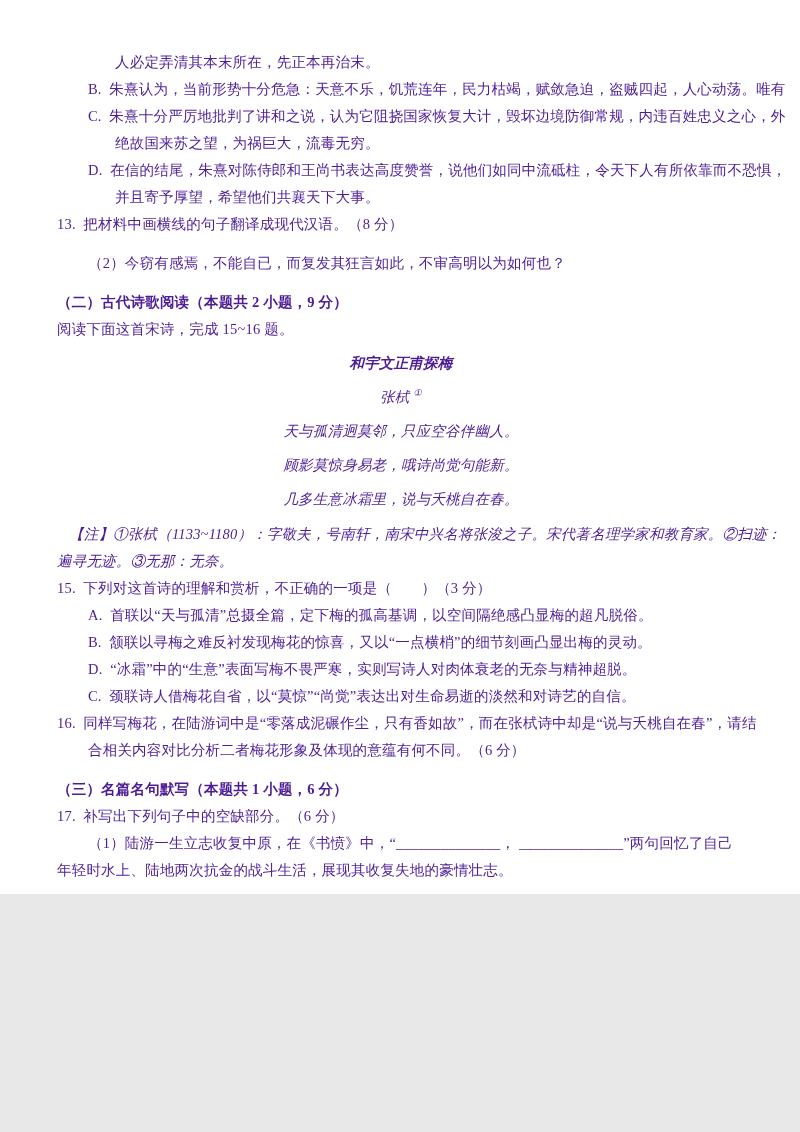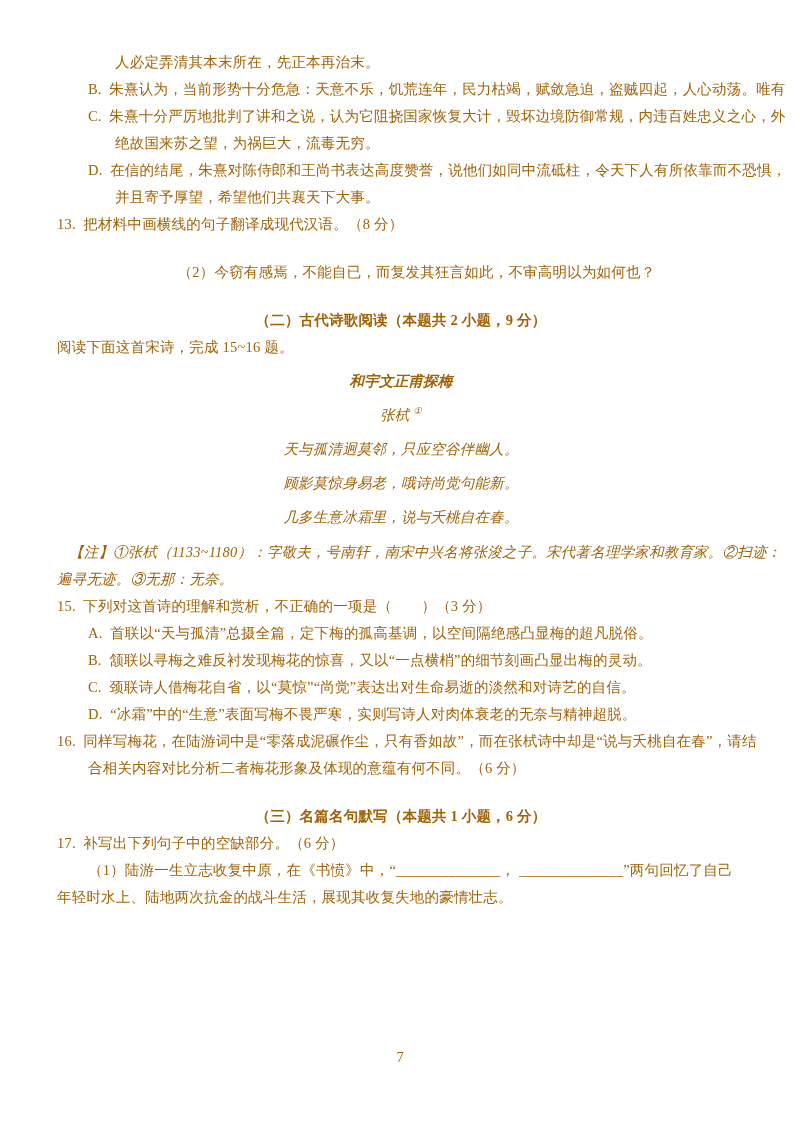--- a/index.html
+++ b/index.html
@@ -1,39 +1,39 @@
 <!DOCTYPE html>
 <html><head>
 <meta charset="utf-8">
 <style>
   html,body { margin:0; padding:0; background:#e8e8e8; }
   .page {
     position:relative;
-    width:800px; height:1132px;
+    width:800px; height:894px;
     margin:0 auto;
     background:#ffffff;
-    color:#a16207;
+    color:#4c1d95;
     font-family:"Liberation Serif","DejaVu Serif",serif;
     overflow:hidden;
   }
   .content { padding:49px 55px 0 57px; }
   .line {
     font-size:14.5px;
     line-height:27px;
     letter-spacing:0.2px;
     white-space:pre;
   }
   .m0  { margin-left:0; }
   .m1  { margin-left:12px; }
   .m1b { margin-left:31px; }
   .m2  { margin-left:58px; }
   .center { text-align:center; white-space:normal;margin-top:7px; }
   .bold { font-weight:700; }
   .kai  { font-style:italic; }
-  .gap1  { margin-top:21px;text-align:center; }
+  .gap1  { margin-top:12px; }
   .gapxs { margin-top:8px; }
   .line sup { font-size:9.5px; line-height:0; letter-spacing:0; }
   .page-number {
     position:absolute; top:1044px; left:0; width:100%;
     text-align:center; font-size:14.5px; line-height:27px;
   }
 </style>
 </head>
 <body>
 
@@ -52,22 +52,22 @@
       <div class="line center bold kai"><span>和宇文正甫探梅</span></div>
       <div class="line center kai"><span>张栻 </span><sup>①</sup></div>
       <div class="line center kai"><span>天与孤清迥莫邻，只应空谷伴幽人。</span></div>
       <div class="line center kai"><span>顾影莫惊身易老，哦诗尚觉句能新。</span></div>
       <div class="line center kai"><span>几多生意冰霜里，说与夭桃自在春。</span></div>
       <div class="line m1 kai gapxs"><span>【注】①张栻（1133~1180）：字敬夫，号南轩，南宋中兴名将张浚之子。宋代著名理学家和教育家。②扫迹：</span></div>
       <div class="line m0 kai"><span>遍寻无迹。③无那：无奈。</span></div>
       <div class="line m0"><span>15.  下列对这首诗的理解和赏析，不正确的一项是（　　）（3 分）</span></div>
       <div class="line m1b"><span>A.  首联以“天与孤清”总摄全篇，定下梅的孤高基调，以空间隔绝感凸显梅的超凡脱俗。</span></div>
       <div class="line m1b"><span>B.  颔联以寻梅之难反衬发现梅花的惊喜，又以“一点横梢”的细节刻画凸显出梅的灵动。</span></div>
+      <div class="line m1b"><span>D.  “冰霜”中的“生意”表面写梅不畏严寒，实则写诗人对肉体衰老的无奈与精神超脱。</span></div>
       <div class="line m1b"><span>C.  颈联诗人借梅花自省，以“莫惊”“尚觉”表达出对生命易逝的淡然和对诗艺的自信。</span></div>
-      <div class="line m1b"><span>D.  “冰霜”中的“生意”表面写梅不畏严寒，实则写诗人对肉体衰老的无奈与精神超脱。</span></div>
       <div class="line m0"><span>16.  同样写梅花，在陆游词中是“零落成泥碾作尘，只有香如故”，而在张栻诗中却是“说与夭桃自在春”，请结</span></div>
       <div class="line m1b"><span>合相关内容对比分析二者梅花形象及体现的意蕴有何不同。（6 分）</span></div>
       <div class="line m0 bold gap1"><span>（三）名篇名句默写（本题共 1 小题，6 分）</span></div>
       <div class="line m0"><span>17.  补写出下列句子中的空缺部分。（6 分）</span></div>
       <div class="line m1b"><span>（1）陆游一生立志收复中原，在《书愤》中，“______________， ______________”两句回忆了自己</span></div>
       <div class="line m0"><span>年轻时水上、陆地两次抗金的战斗生活，展现其收复失地的豪情壮志。</span></div>
     </div>
   <div class="page-number">7</div>
 </div>
 

